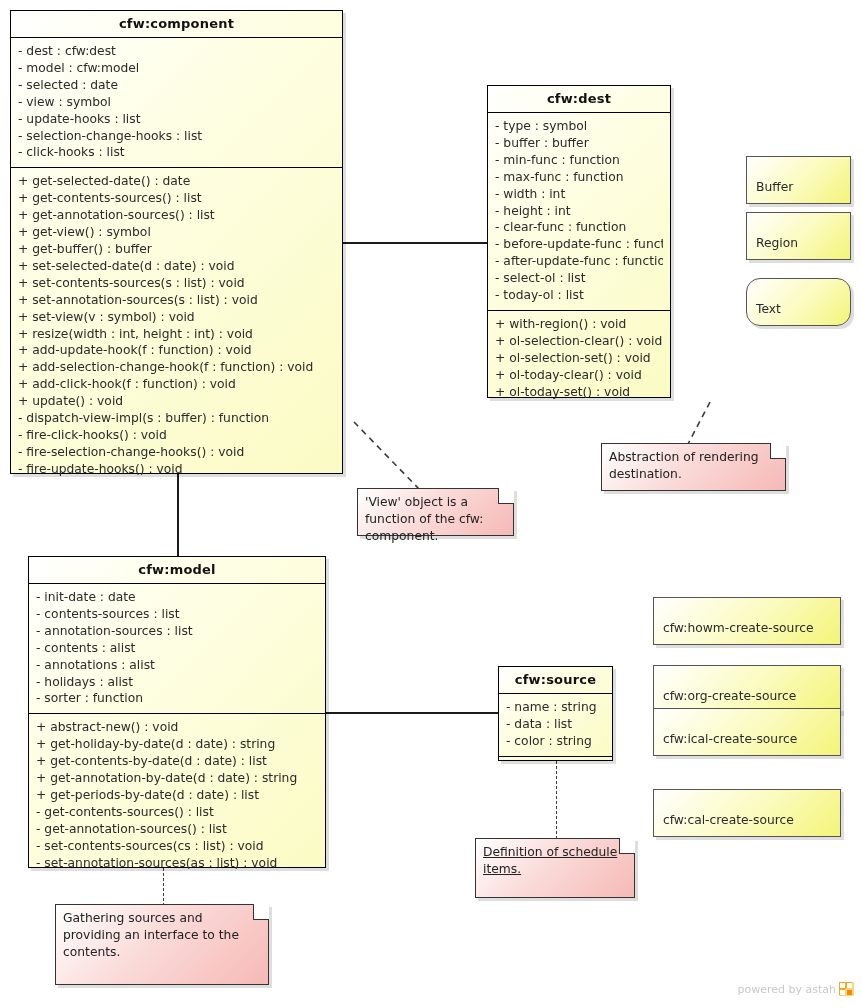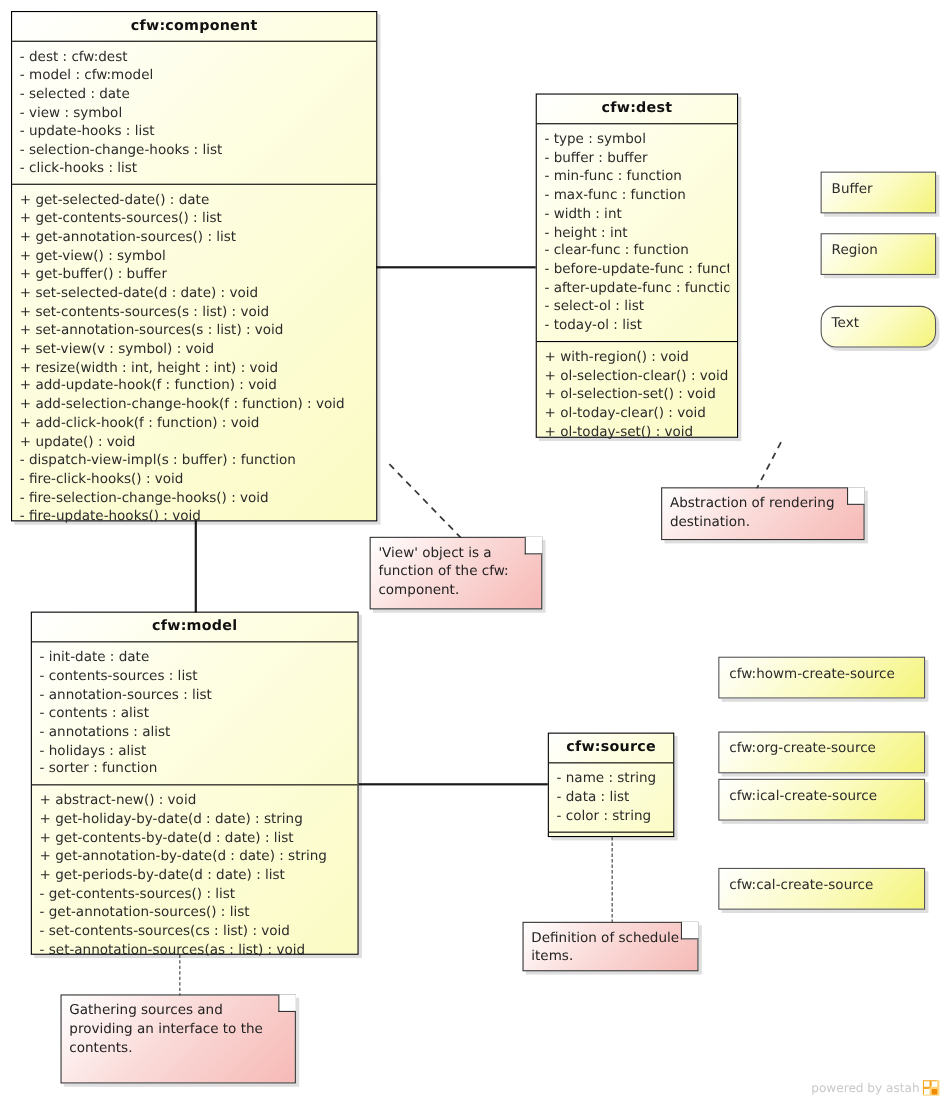--- a/index.html
+++ b/index.html
@@ -59,21 +59,21 @@
   }
   
   .uml-simple {
     position: absolute;
     box-sizing: border-box;
     border: 1.5px solid #555555;
     background: linear-gradient(135deg, #ffffff 0%, #fbfbbe 55%, #f4f479 100%);
     box-shadow: 3px 3px 0 rgba(0,0,0,0.13);
     font-size: 12.3px;
     color: #2a2a2a;
-    padding: 7px 9px;
+    padding: 23px 9px;
     z-index: 5;
   }
   
   .uml-note {
     position: absolute;
     box-sizing: border-box;
     font-size: 12.3px;
     color: #222222;
     line-height: 17px;
     z-index: 6;
@@ -277,38 +277,38 @@
   <div class="uml-simple" style="left:653px; top:665px; width:188px; height:38px;">
     <span>cfw:org-create-source</span>
   </div>
   <div class="uml-simple" style="left:653px; top:708px; width:188px; height:38px;">
     <span>cfw:ical-create-source</span>
   </div>
   <div class="uml-simple" style="left:653px; top:789px; width:188px; height:38px;">
     <span>cfw:cal-create-source</span>
   </div>
 
-  <div class="uml-note" style="left:336px; top:488px; width:157px; height:66px;">
+  <div class="uml-note" style="left:357px; top:488px; width:157px; height:48px;">
     <div class="note-body">
       <div class="fold"></div>
       <div class="note-line">'View' object is a</div>
       <div class="note-line">function of the cfw:</div>
       <div class="note-line">component.</div>
     </div>
   </div>
 
   <div class="uml-note" style="left:601px; top:443px; width:185px; height:48px;">
     <div class="note-body">
       <div class="fold"></div>
       <div class="note-line">Abstraction of rendering</div>
       <div class="note-line">destination.</div>
     </div>
   </div>
 
-  <div class="uml-note" style="left:475px; top:838px; width:160px; height:45px;">
+  <div class="uml-note" style="left:475px; top:838px; width:160px; height:60px;text-decoration:underline;">
     <div class="note-body">
       <div class="fold"></div>
       <div class="note-line">Definition of schedule</div>
       <div class="note-line">items.</div>
     </div>
   </div>
 
   <div class="uml-note" style="left:55px; top:904px; width:214px; height:81px;">
     <div class="note-body">
       <div class="fold"></div>

